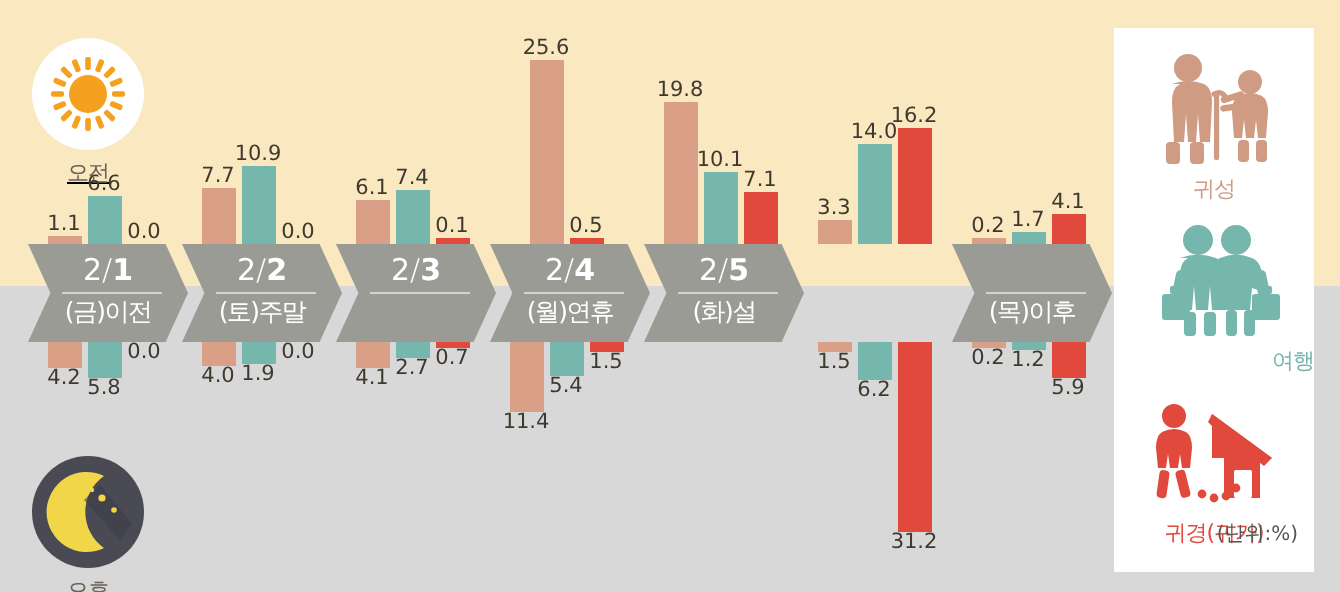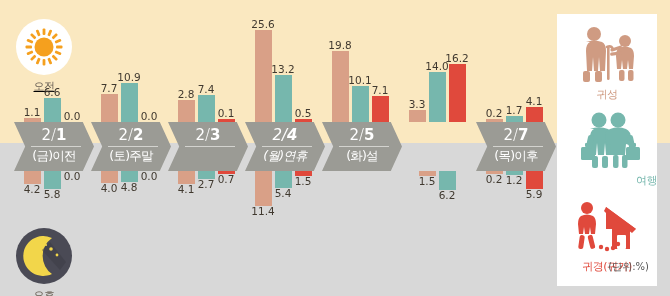--- a/index.html
+++ b/index.html
@@ -176,34 +176,34 @@
           </div>
         </div>
         <div class="pm-zone">
           <div class="pm-bars">
             <div class="bw pm">
               <div class="bar s1" style="height: 12px;"></div>
               <div class="vlabel">4.0</div>
             </div>
             <div class="bw pm">
               <div class="bar s2" style="height: 11px;"></div>
-              <div class="vlabel">4.8</div>
+              <div class="vlabel">1.9</div>
             </div>
             <div class="bw pm">
               <div class="bar s3" style="height: 0px;"></div>
               <div class="vlabel">0.0</div>
             </div>
           </div>
         </div>
       </div>
       <div class="col" style="left: 154px;">
         <div class="am-zone">
           <div class="am-bars">
             <div class="bw">
-              <div class="vlabel">2.8</div>
+              <div class="vlabel">6.1</div>
               <div class="bar s1" style="height: 22px;"></div>
             </div>
             <div class="bw">
               <div class="vlabel">7.4</div>
               <div class="bar s2" style="height: 27px;"></div>
             </div>
             <div class="bw">
               <div class="vlabel">0.1</div>
               <div class="bar s3" style="height: 3px;"></div>
             </div>
@@ -227,24 +227,20 @@
         </div>
       </div>
       <div class="col" style="left: 231px;">
         <div class="am-zone">
           <div class="am-bars">
             <div class="bw">
               <div class="vlabel">25.6</div>
               <div class="bar s1" style="height: 92px;"></div>
             </div>
             <div class="bw">
-              <div class="vlabel">13.2</div>
-              <div class="bar s2" style="height: 47px;"></div>
-            </div>
-            <div class="bw">
               <div class="vlabel">0.5</div>
               <div class="bar s3" style="height: 3px;"></div>
             </div>
           </div>
         </div>
         <div class="pm-zone">
           <div class="pm-bars">
             <div class="bw pm">
               <div class="bar s1" style="height: 35px;"></div>
               <div class="vlabel">11.4</div>
@@ -297,20 +293,24 @@
         </div>
         <div class="pm-zone">
           <div class="pm-bars">
             <div class="bw pm">
               <div class="bar s1" style="height: 5px;"></div>
               <div class="vlabel">1.5</div>
             </div>
             <div class="bw pm">
               <div class="bar s2" style="height: 19px;"></div>
               <div class="vlabel">6.2</div>
+            </div>
+            <div class="bw pm">
+              <div class="bar s3" style="height: 95px;"></div>
+              <div class="vlabel">31.2</div>
             </div>
           </div>
         </div>
       </div>
       <div class="col" style="left: 462px;">
         <div class="am-zone">
           <div class="am-bars">
             <div class="bw">
               <div class="vlabel">0.2</div>
               <div class="bar s1" style="height: 3px;"></div>
@@ -352,32 +352,31 @@
       </div>
       <div class="seg" style="left: 77px; text-decoration: underline;">
         <div class="seg-date"><span class="d1">2</span><span class="slash">/</span><span class="d2">2</span></div>
         <div class="seg-rule"></div>
         <div class="seg-sub">(토)주말</div>
       </div>
       <div class="seg" style="left: 154px;">
         <div class="seg-date"><span class="d1">2</span><span class="slash">/</span><span class="d2">3</span></div>
         <div class="seg-rule"></div>
       </div>
-      <div class="seg" style="left: 231px; font-style: italic;">
+      <div class="seg" style="left: 231px;">
         <div class="seg-date"><span class="d1">2</span><span class="slash">/</span><span class="d2">4</span></div>
         <div class="seg-rule"></div>
         <div class="seg-sub">(월)연휴</div>
       </div>
       <div class="seg" style="left: 308px;">
         <div class="seg-date"><span class="d1">2</span><span class="slash">/</span><span class="d2">5</span></div>
         <div class="seg-rule"></div>
         <div class="seg-sub">(화)설</div>
       </div>
       <div class="seg" style="left: 462px;">
-        <div class="seg-date"><span class="d1">2</span><span class="slash">/</span><span class="d2">7</span></div>
         <div class="seg-rule"></div>
         <div class="seg-sub">(목)이후</div>
       </div>
     </div>
 
   <div class="legend">
     <div class="lg-item lg1">
       <div class="ic">
         <svg width="74" height="60" viewBox="0 0 74 60" aria-hidden="true">
           <g fill="#cf9b82">

